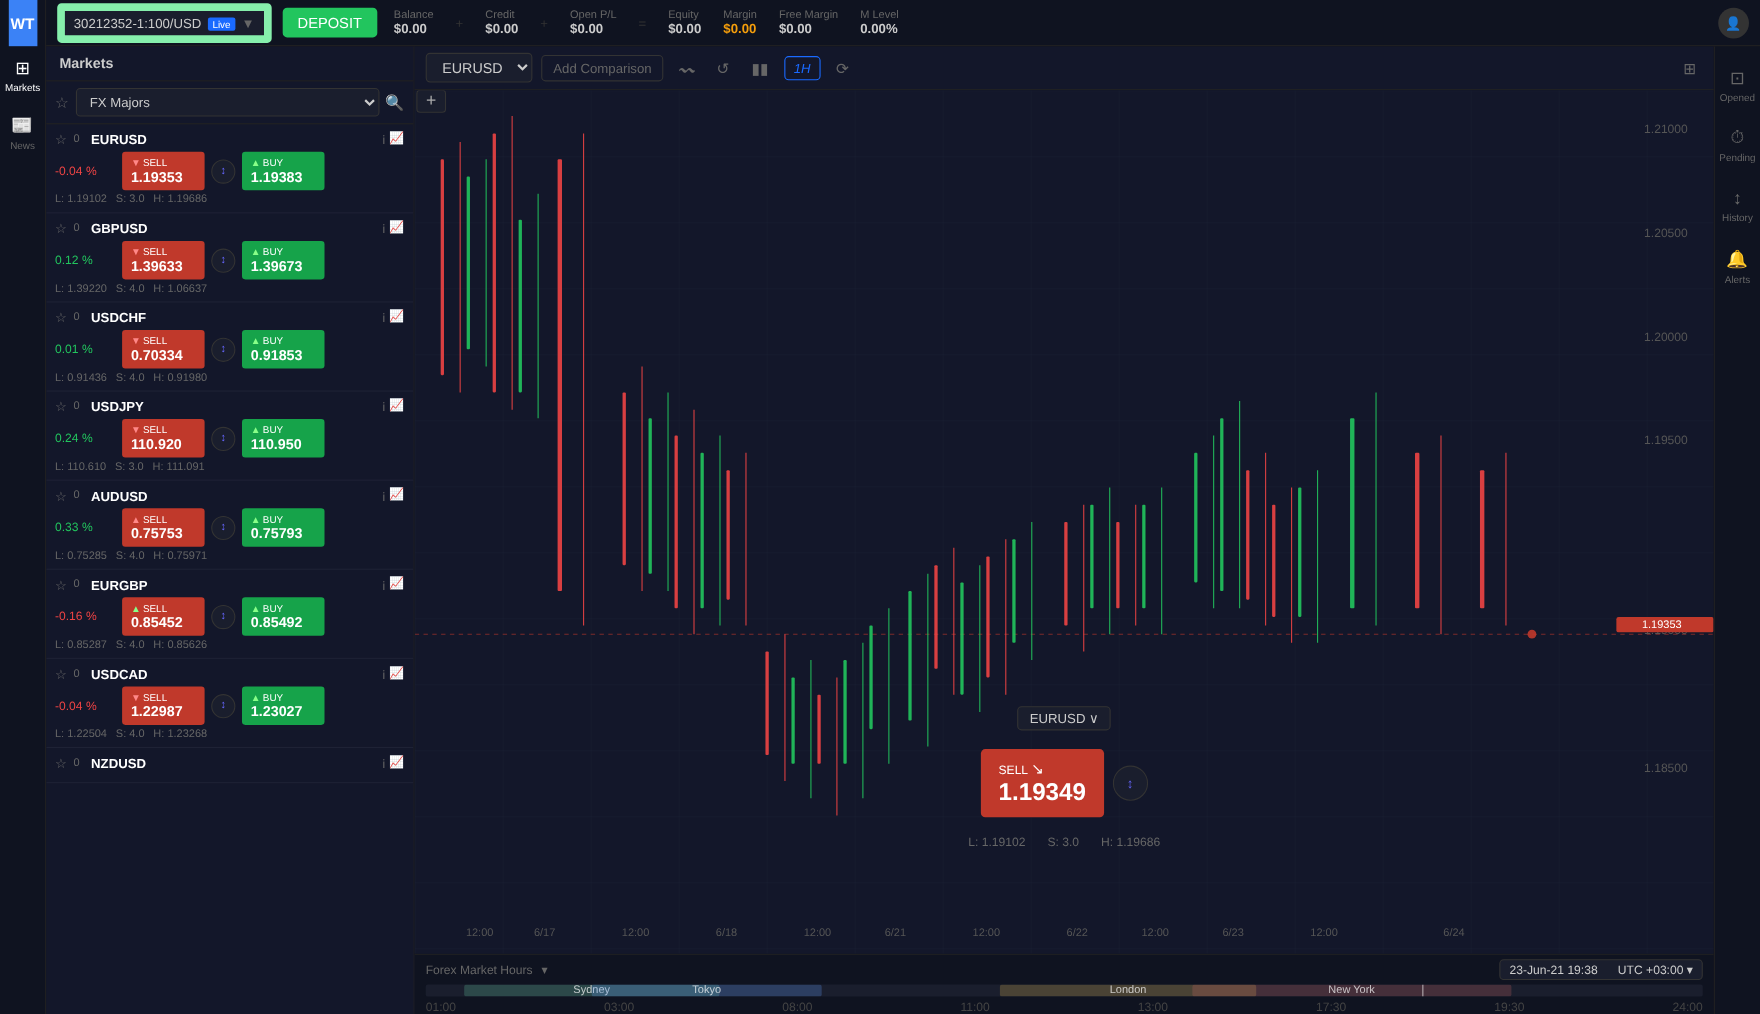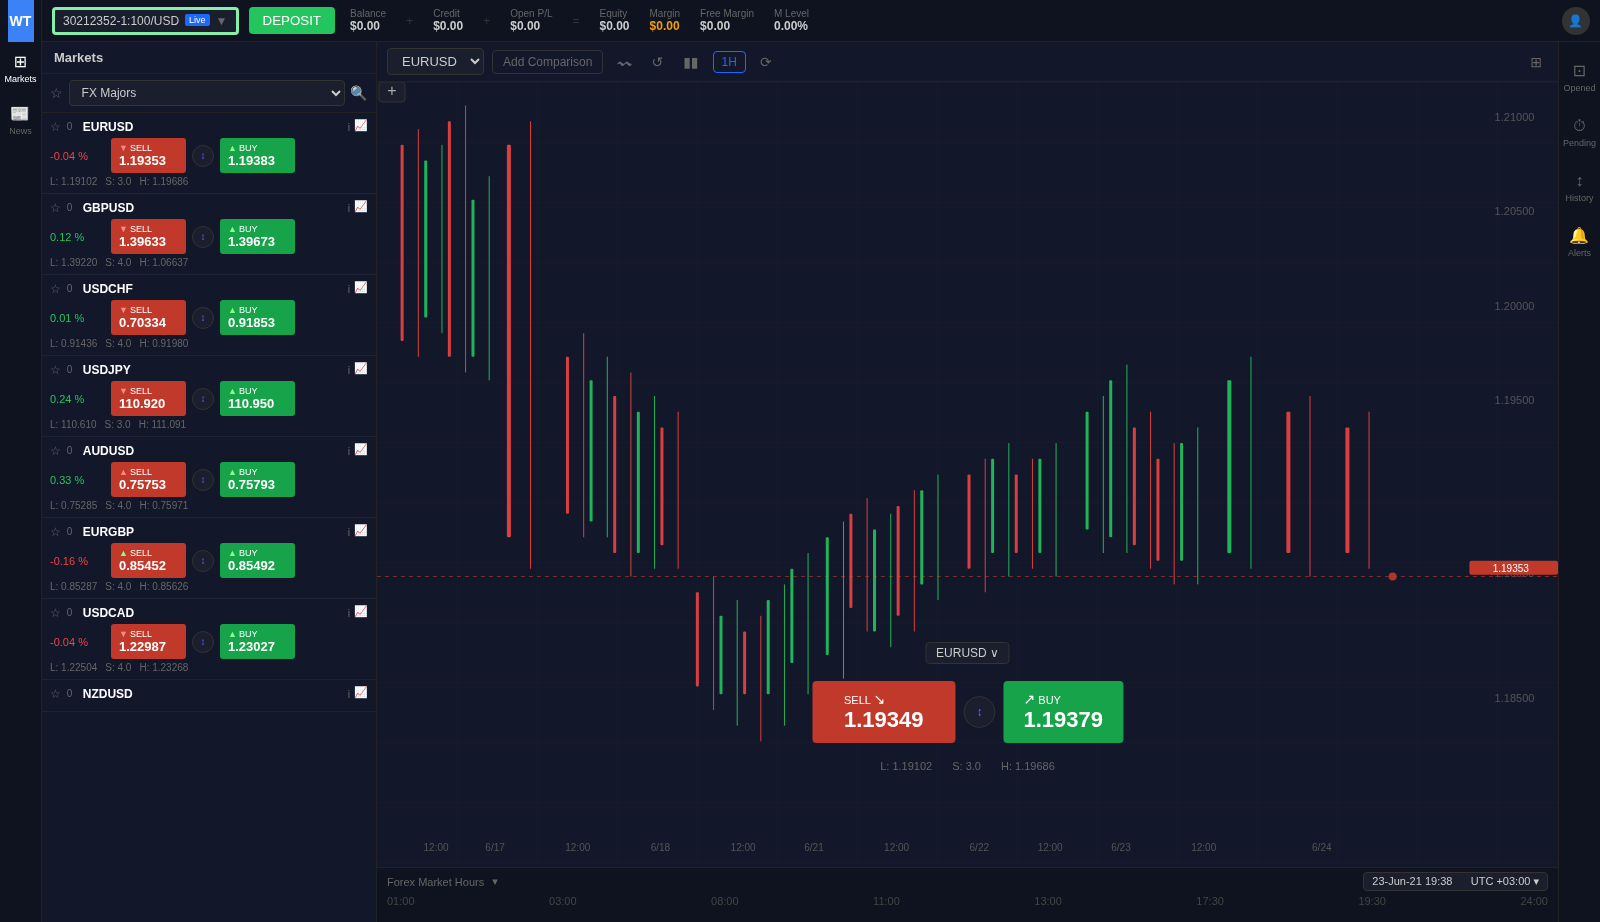--- a/index.html
+++ b/index.html
@@ -50,23 +50,23 @@
       height: 42px;
       background: #0f1320;
       display: flex;
       align-items: center;
       padding: 0 10px;
       border-bottom: 1px solid #222;
       z-index: 10;
     }
     .account-selector {
       display: flex;
-      align-items: flex-start;
+      align-items: flex-end;
       background: #1a1e2d;
-      border: 3px solid #86efac;
+      border: 7px solid #86efac;
       border-radius: 4px;
       padding: 4px 8px;
       margin-right: 10px;
       cursor: pointer;
       gap: 6px;
     }
     .live-badge {
       background: #1a6aff;
       color: white;
       font-size: 9px;
@@ -279,20 +279,21 @@
       padding: 4px 6px;
     }
     .timeframe-btn {
       background: transparent;
       border: 1px solid #1a6aff;
       border-radius: 4px;
       color: #1a6aff;
       padding: 3px 8px;
       cursor: pointer;
       font-size: 12px;
+      font-style: italic;
     }
 
     .chart-area {
       flex: 1;
       position: relative;
       overflow: hidden;
       background: #13172a;
     }
 
     
@@ -318,21 +319,21 @@
     .trade-buttons {
       display: flex;
       gap: 8px;
       align-items: center;
     }
     .trade-sell {
       background: #c0392b;
       border: none;
       border-radius: 4px;
       color: white;
-      padding: 10px 32px;
+      padding: 10px 16px;
       cursor: pointer;
       text-align: left;
     }
     .trade-buy {
       background: #16a34a;
       border: none;
       border-radius: 4px;
       color: white;
       padding: 10px 20px;
       cursor: pointer;
@@ -966,44 +967,46 @@
         <span>EURUSD</span> <span>∨</span>
       </div>
       <div class="trade-buttons">
         <button class="trade-sell">
           <div class="trade-label">
             <span>SELL</span> <span style="font-size:14px;">↘</span>
           </div>
           <div class="trade-price-big">1.19349</div>
         </button>
         <div class="trade-mid-btn">↕</div>
-        <button class="trade-buy">
-          <div class="trade-label">
-            <span style="font-size:14px;">↗</span> <span>BUY</span>
-          </div>
-          <div class="trade-price-big">1.19379</div>
-        </button>
       </div>
       <div class="trade-lsh">
         <span>L: 1.19102</span>
         <span>S: 3.0</span>
         <span>H: 1.19686</span>
       </div>
     </div>
   </div>
 
   <div class="market-hours">
     <div class="mh-top">
       <span class="mh-label">Forex Market Hours</span>
       <span style="color:#666;font-size:11px;">▾</span>
       <div class="utc-display">
         <span>23-Jun-21 19:38</span>
         &nbsp;&nbsp;&nbsp;&nbsp;
         <span>UTC +03:00</span> <span>▾</span>
       </div>
+    </div>
+    <div class="mh-sessions">
+      <div class="session-bar session-sydney" style="left:3%;width:20%;">Sydney</div>
+      <div class="session-bar session-tokyo" style="left:13%;width:18%;">Tokyo</div>
+      <div class="session-bar session-london" style="left:45%;width:20%;">London</div>
+      <div class="session-bar session-newyork" style="left:60%;width:25%;">New York</div>
+
+      <div style="position:absolute;left:78%;top:0;bottom:0;width:1px;background:#fff;opacity:0.6;"></div>
     </div>
     <div class="mh-times">
       <span>01:00</span>
       <span>03:00</span>
       <span>08:00</span>
       <span>11:00</span>
       <span>13:00</span>
       <span>17:30</span>
       <span>19:30</span>
       <span>24:00</span>

